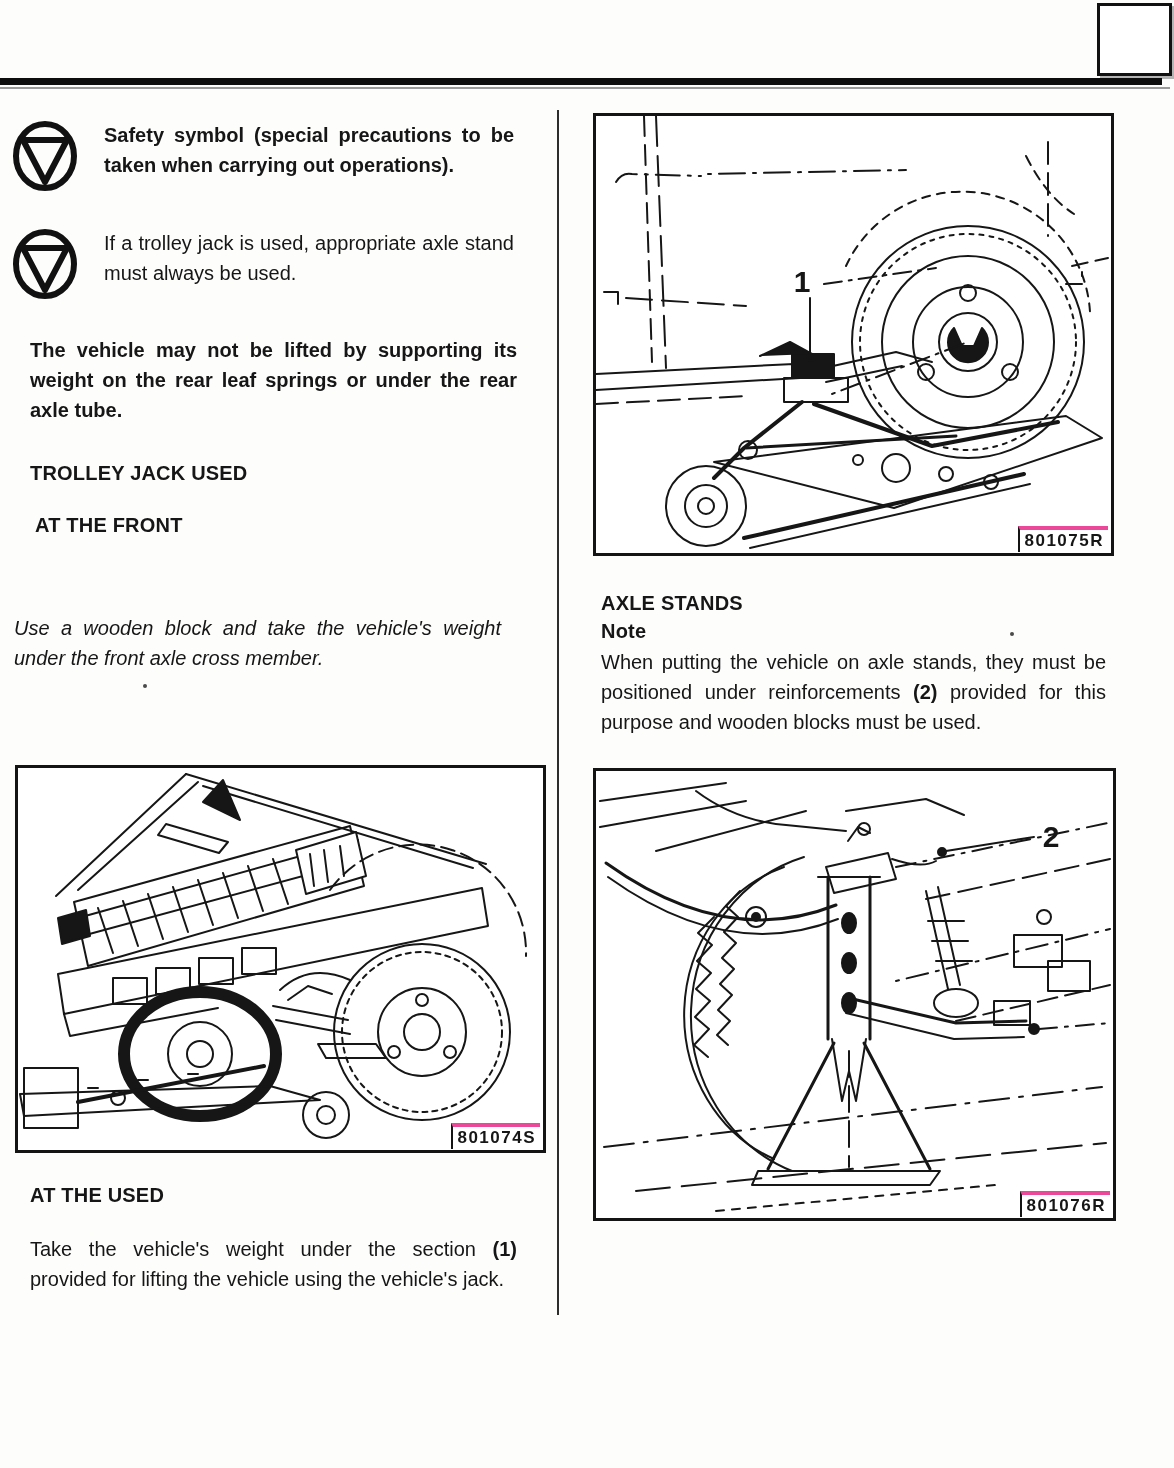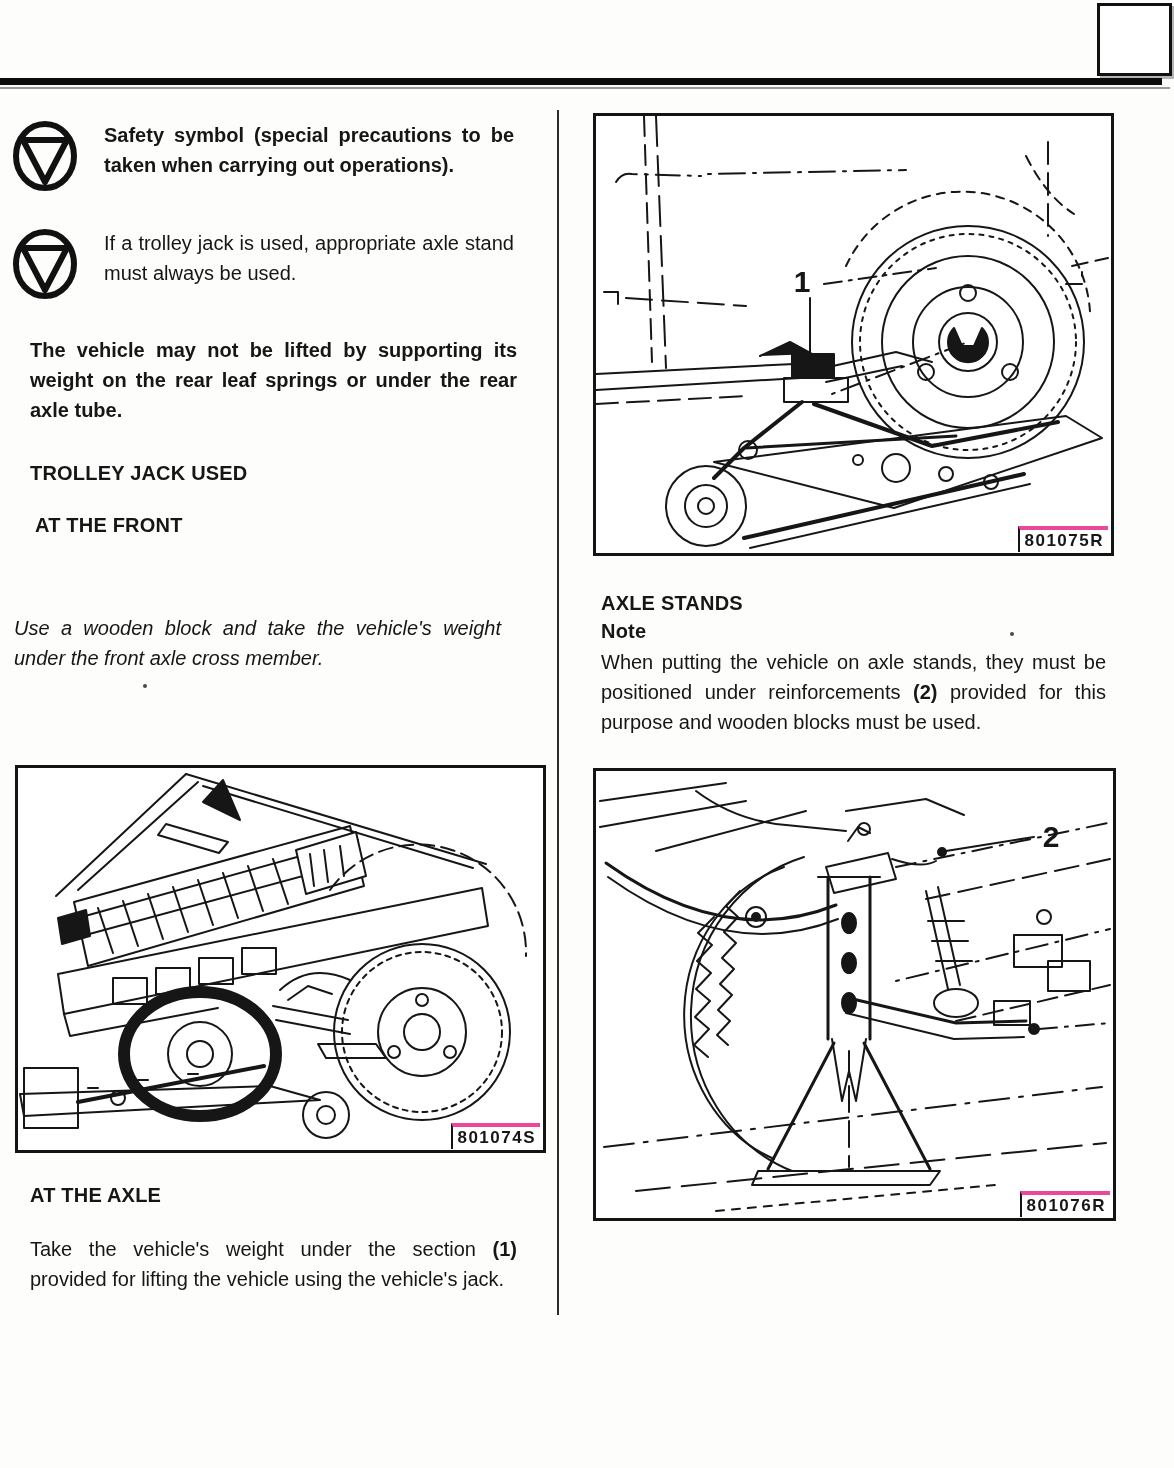--- a/index.html
+++ b/index.html
@@ -120,21 +120,21 @@
         <circle cx="308" cy="347" r="9"></circle>
         <rect x="6" y="300" width="54" height="60"></rect>
         <path d="M60 334 L246 298" stroke-width="4"></path>
         <path d="M70 320 h10 M120 312 h10 M170 306 h10"></path>
         <circle cx="100" cy="330" r="7"></circle>
       </g>
     </svg>
     <span class="figcaption">801074S</span>
   </div>
 
-  <div class="abs h" style="left:30px;top:1184px;">AT THE AXLE</div>
+  <div class="abs h" style="left:30px;top:1184px;">AT THE USED</div>
 
   <div class="abs para" style="left:30px;top:1234px;width:487px;">
     <span>Take the vehicle's weight under the section </span><span class="bold">(1)</span><span> provided for lifting the vehicle using the vehicle's jack.</span>
   </div>
 
   <div class="figure" style="left:593px;top:113px;width:515px;height:437px;">
     <svg viewBox="0 0 515 437">
       <g fill="none" stroke="#161616" stroke-width="2" stroke-linecap="round" stroke-linejoin="round">
 
         <path d="M60 0 L70 252" stroke-dasharray="30 10"></path>

